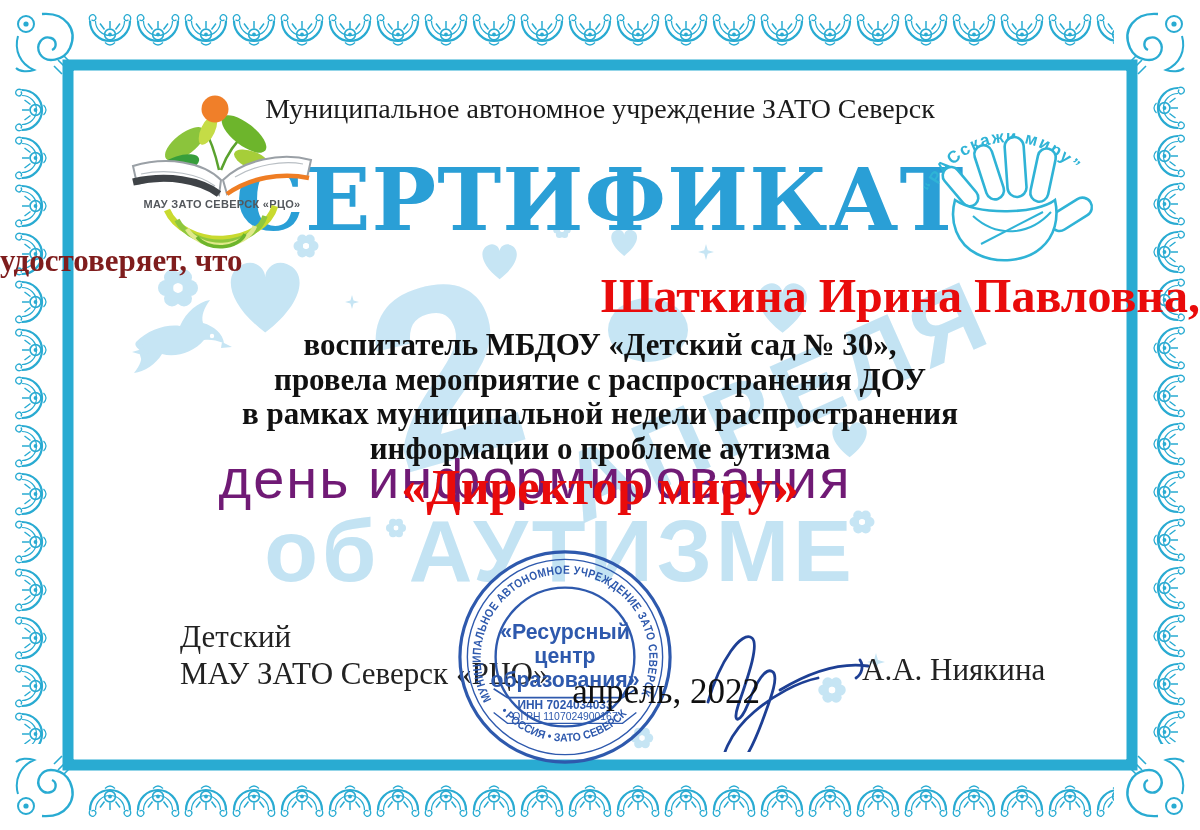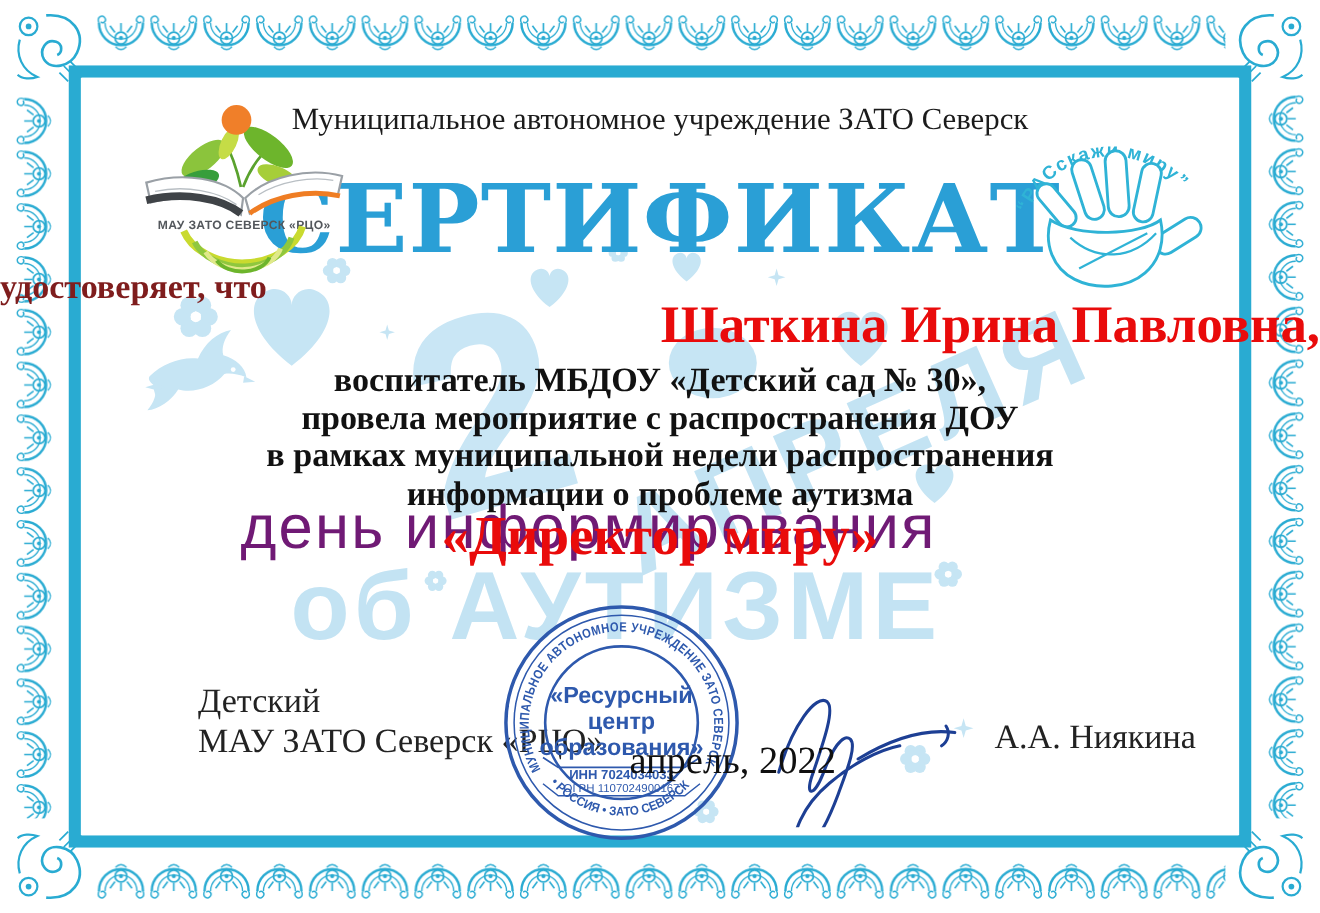--- a/index.html
+++ b/index.html
@@ -18,21 +18,21 @@
   .certifies{position:absolute;left:0;right:0;top:243px;
              font-weight:bold;font-size:31px;color:#7f1d1d;}
   .recipient{position:absolute;left:0;right:0;top:266px;text-align:right;
              font-weight:bold;font-size:48px;color:#e90b0b;line-height:60px;padding-left:48px;}
   .body-lines{position:absolute;left:0;right:0;top:328px;text-align:center;
               font-weight:bold;font-size:31px;line-height:34.5px;color:#111;}
   .event-title{position:absolute;left:0;right:0;top:458px;text-align:center;
                font-weight:bold;font-size:50px;color:#e90b0b;}
   .director-block{position:absolute;left:180px;top:618px;font-size:31px;
                   line-height:37px;color:#222;}
-  .signer-name{position:absolute;left:862px;top:652px;font-size:31px;color:#222;margin-left:42px;}
+  .signer-name{position:absolute;left:862px;top:652px;font-size:31px;color:#222;}
   .doc-date{position:absolute;left:440px;width:320px;top:672px;text-align:right;
             font-size:35px;color:#101010;}
 
   
   .wm{color:#c6e5f4;font-family:"Liberation Sans",sans-serif;position:absolute;}
   .wm-2{left:375px;top:248px;font-size:250px;font-weight:bold;line-height:250px;
         transform:rotate(-16deg);color:#c9e6f5;}
   .wm-april{left:545px;top:442px;font-size:98px;font-weight:bold;letter-spacing:8px;
             transform:rotate(-24deg);transform-origin:left top;color:#c3e3f3;}
   .wm-line1{left:150px;top:446px;width:770px;text-align:center;font-size:56px;

